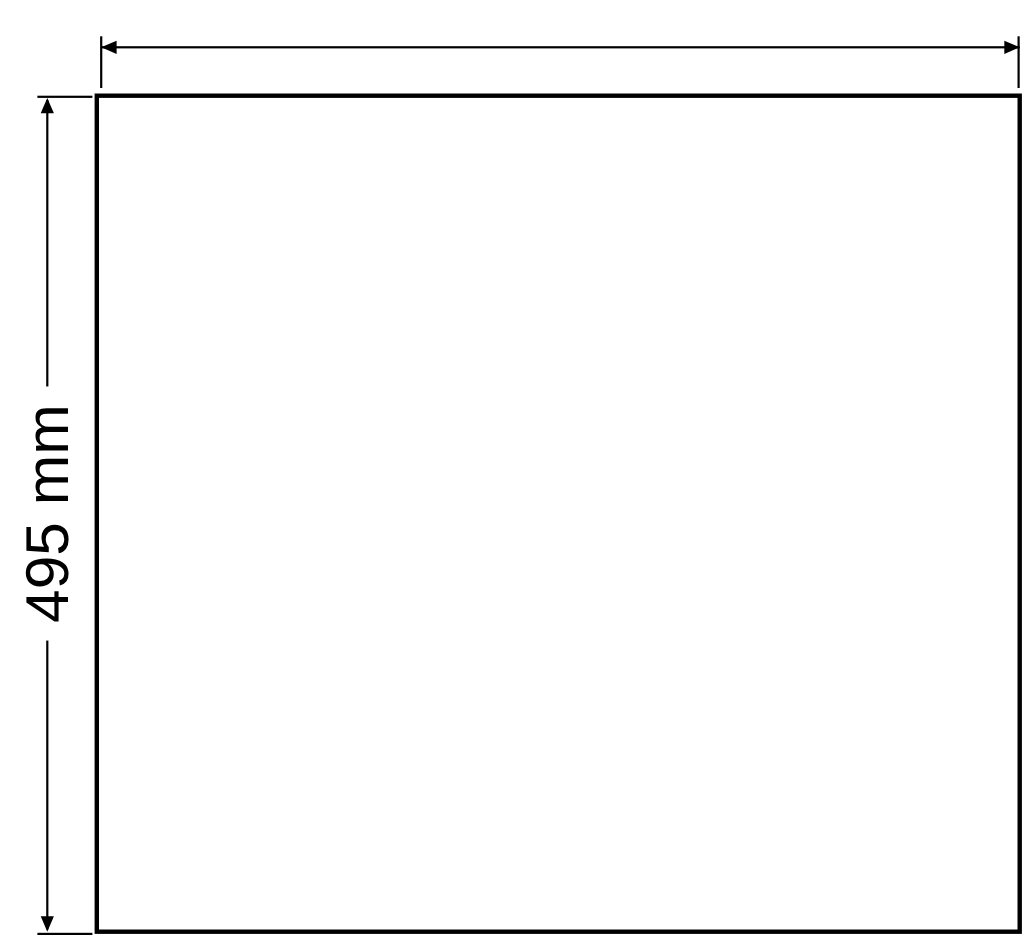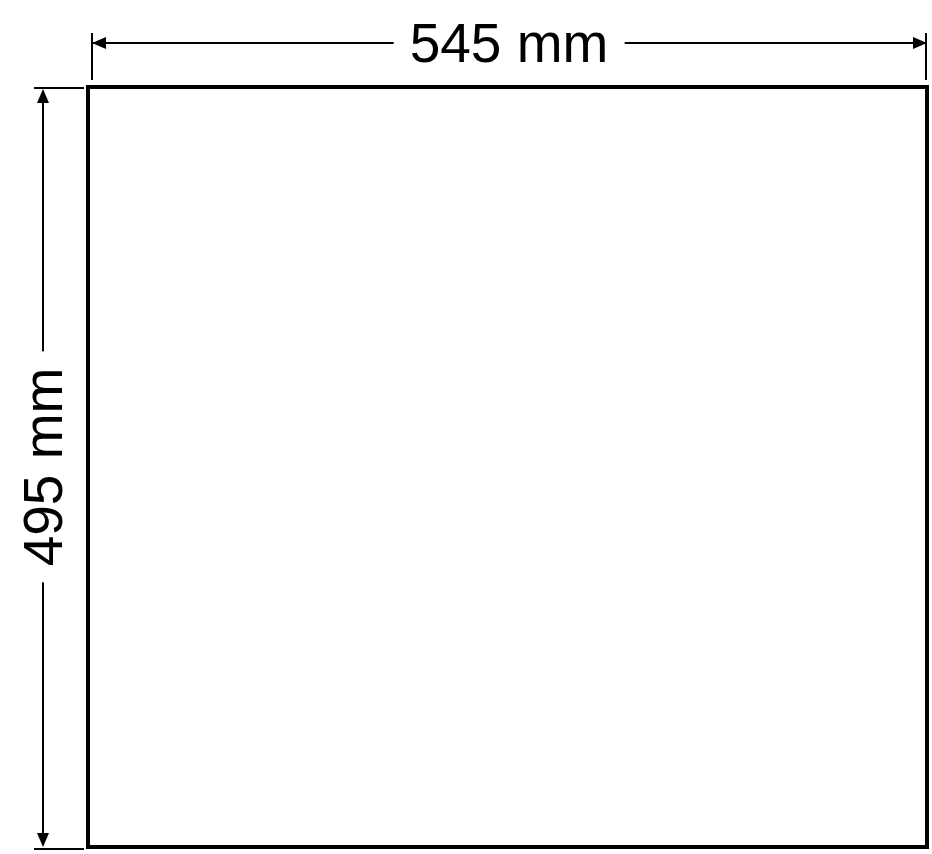--- a/index.html
+++ b/index.html
@@ -145,21 +145,20 @@
 
 <div class="canvas">
 
   <div class="panel"></div>
 
   <div class="ext-left-v"></div>
   <div class="ext-right-v"></div>
   <div class="h-dim-line"></div>
   <div class="arrow-left"></div>
   <div class="arrow-right"></div>
-  <div class="width-label">545 mm</div>
 
   <div class="tick-top-h"></div>
   <div class="tick-bottom-h"></div>
   <div class="v-dim-line"></div>
   <div class="arrow-up"></div>
   <div class="arrow-down"></div>
   <div class="height-label">495 mm</div>
 
 </div>
 

